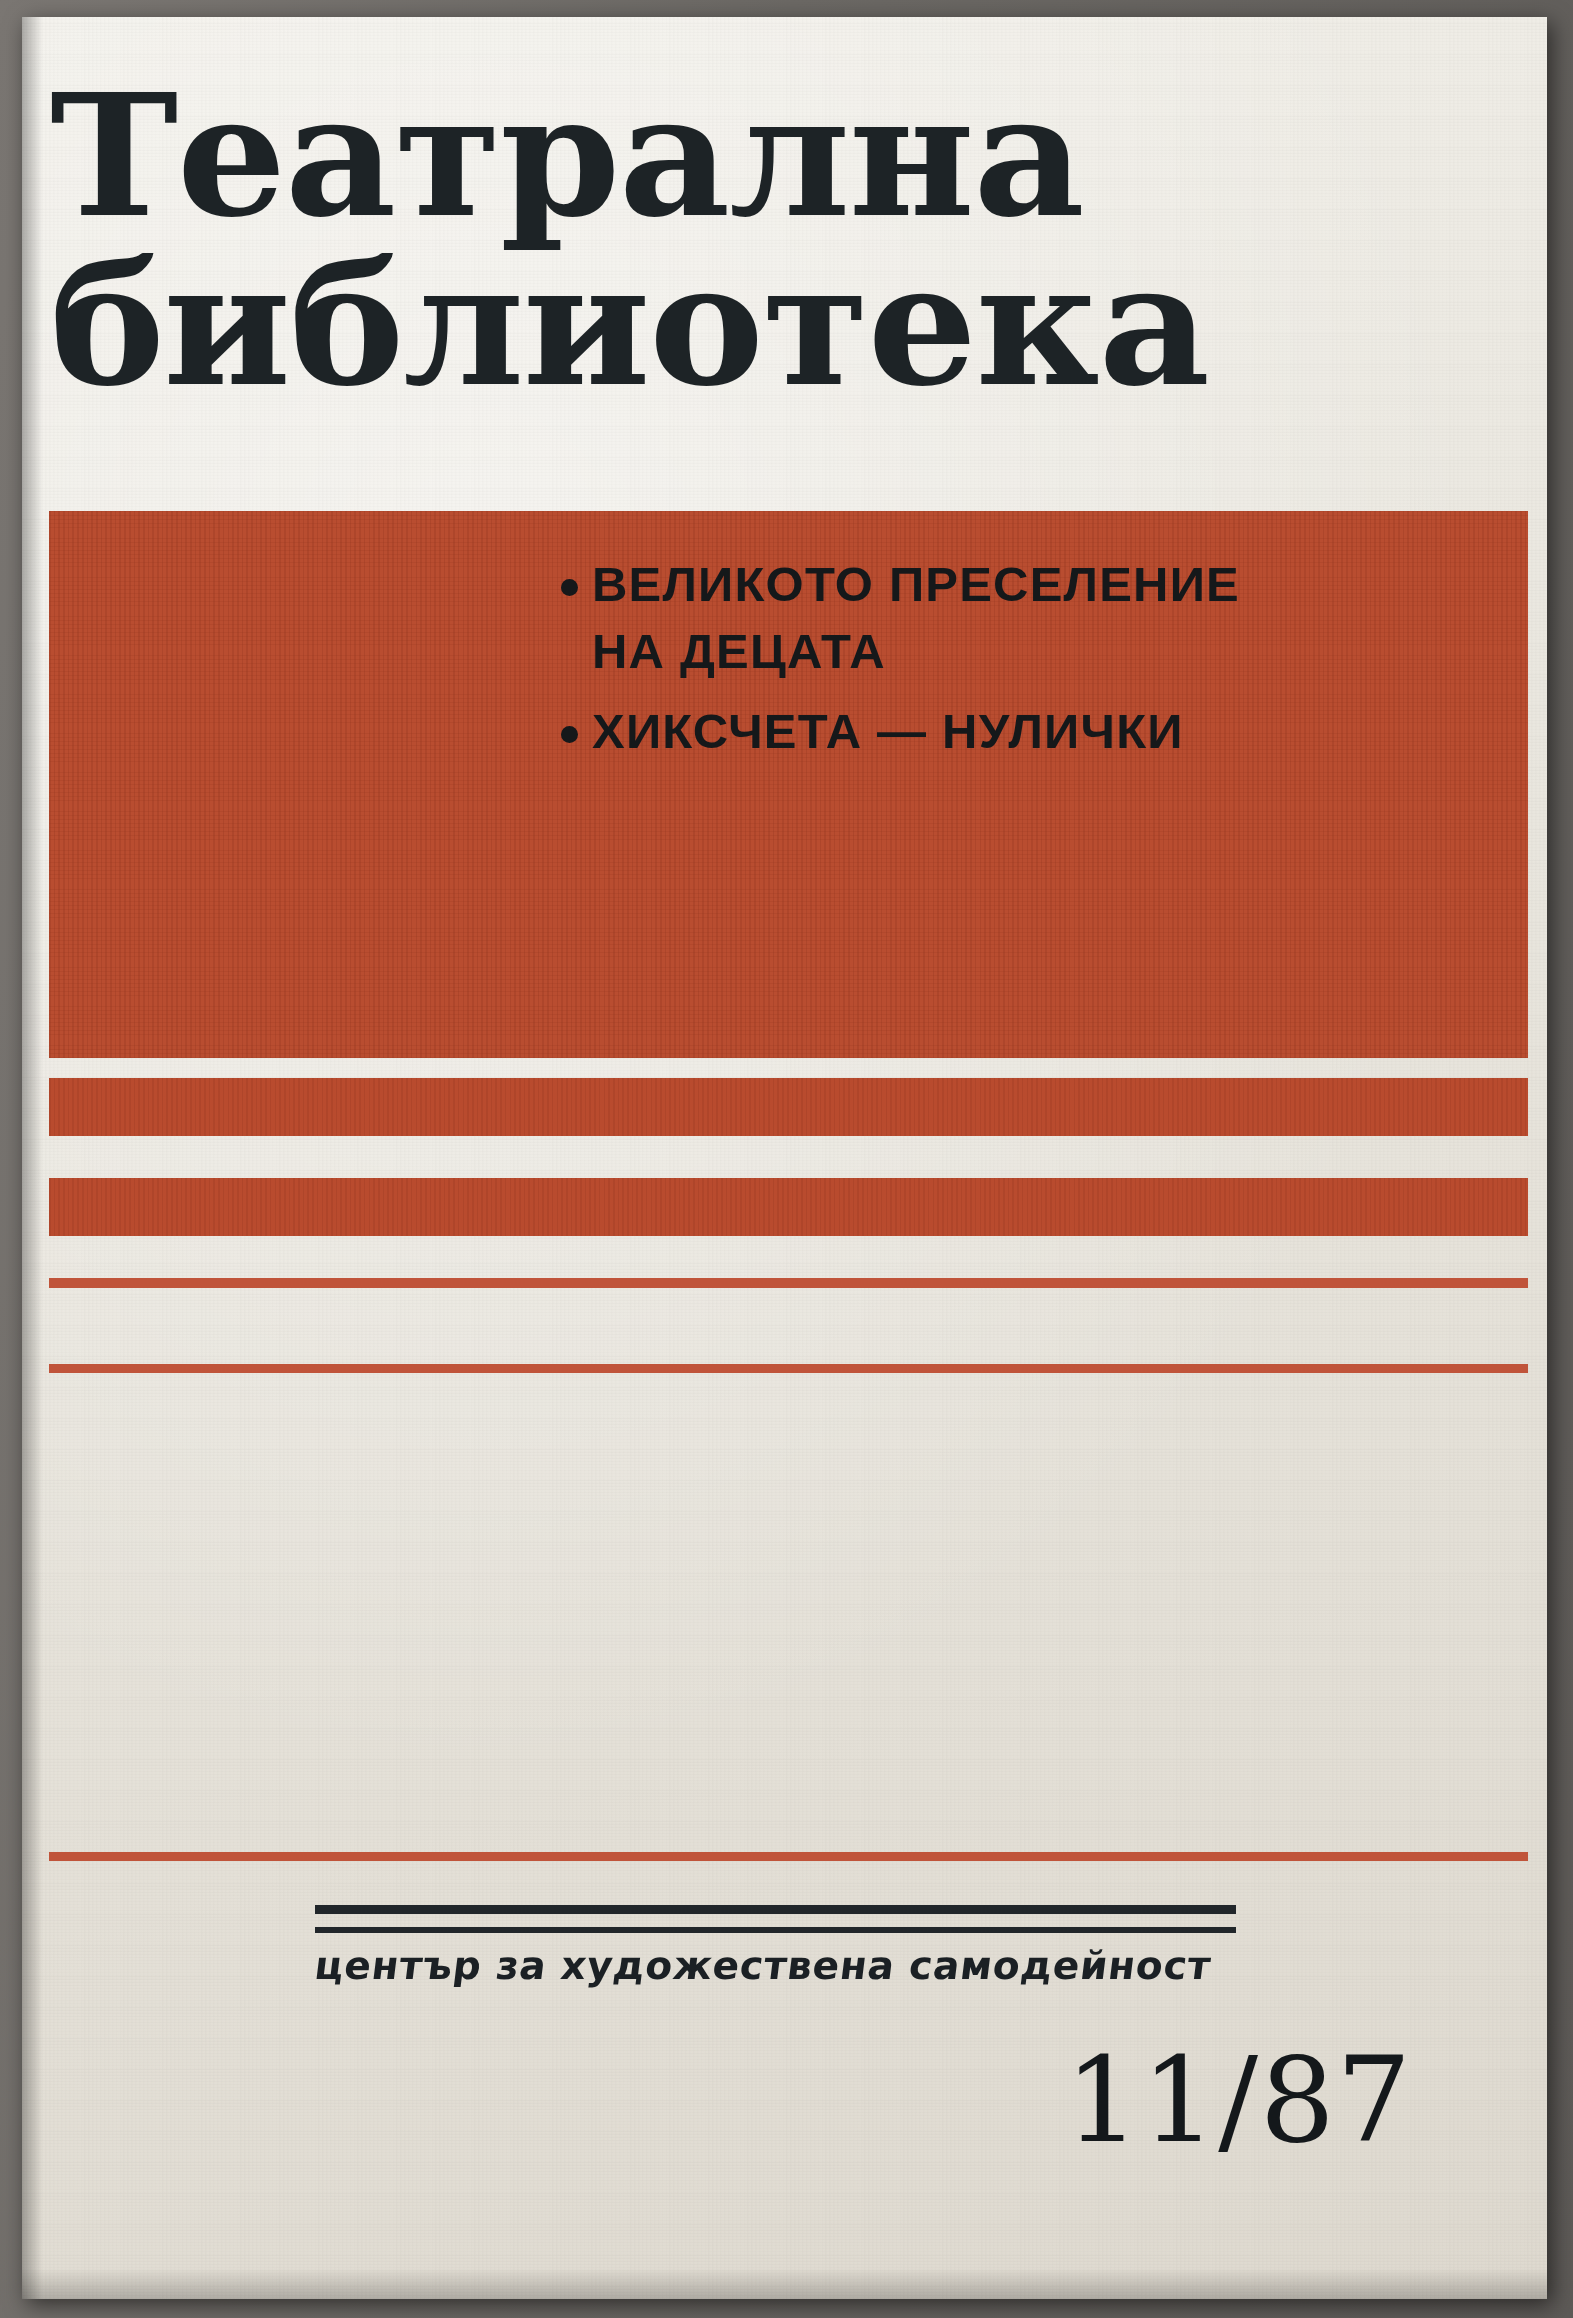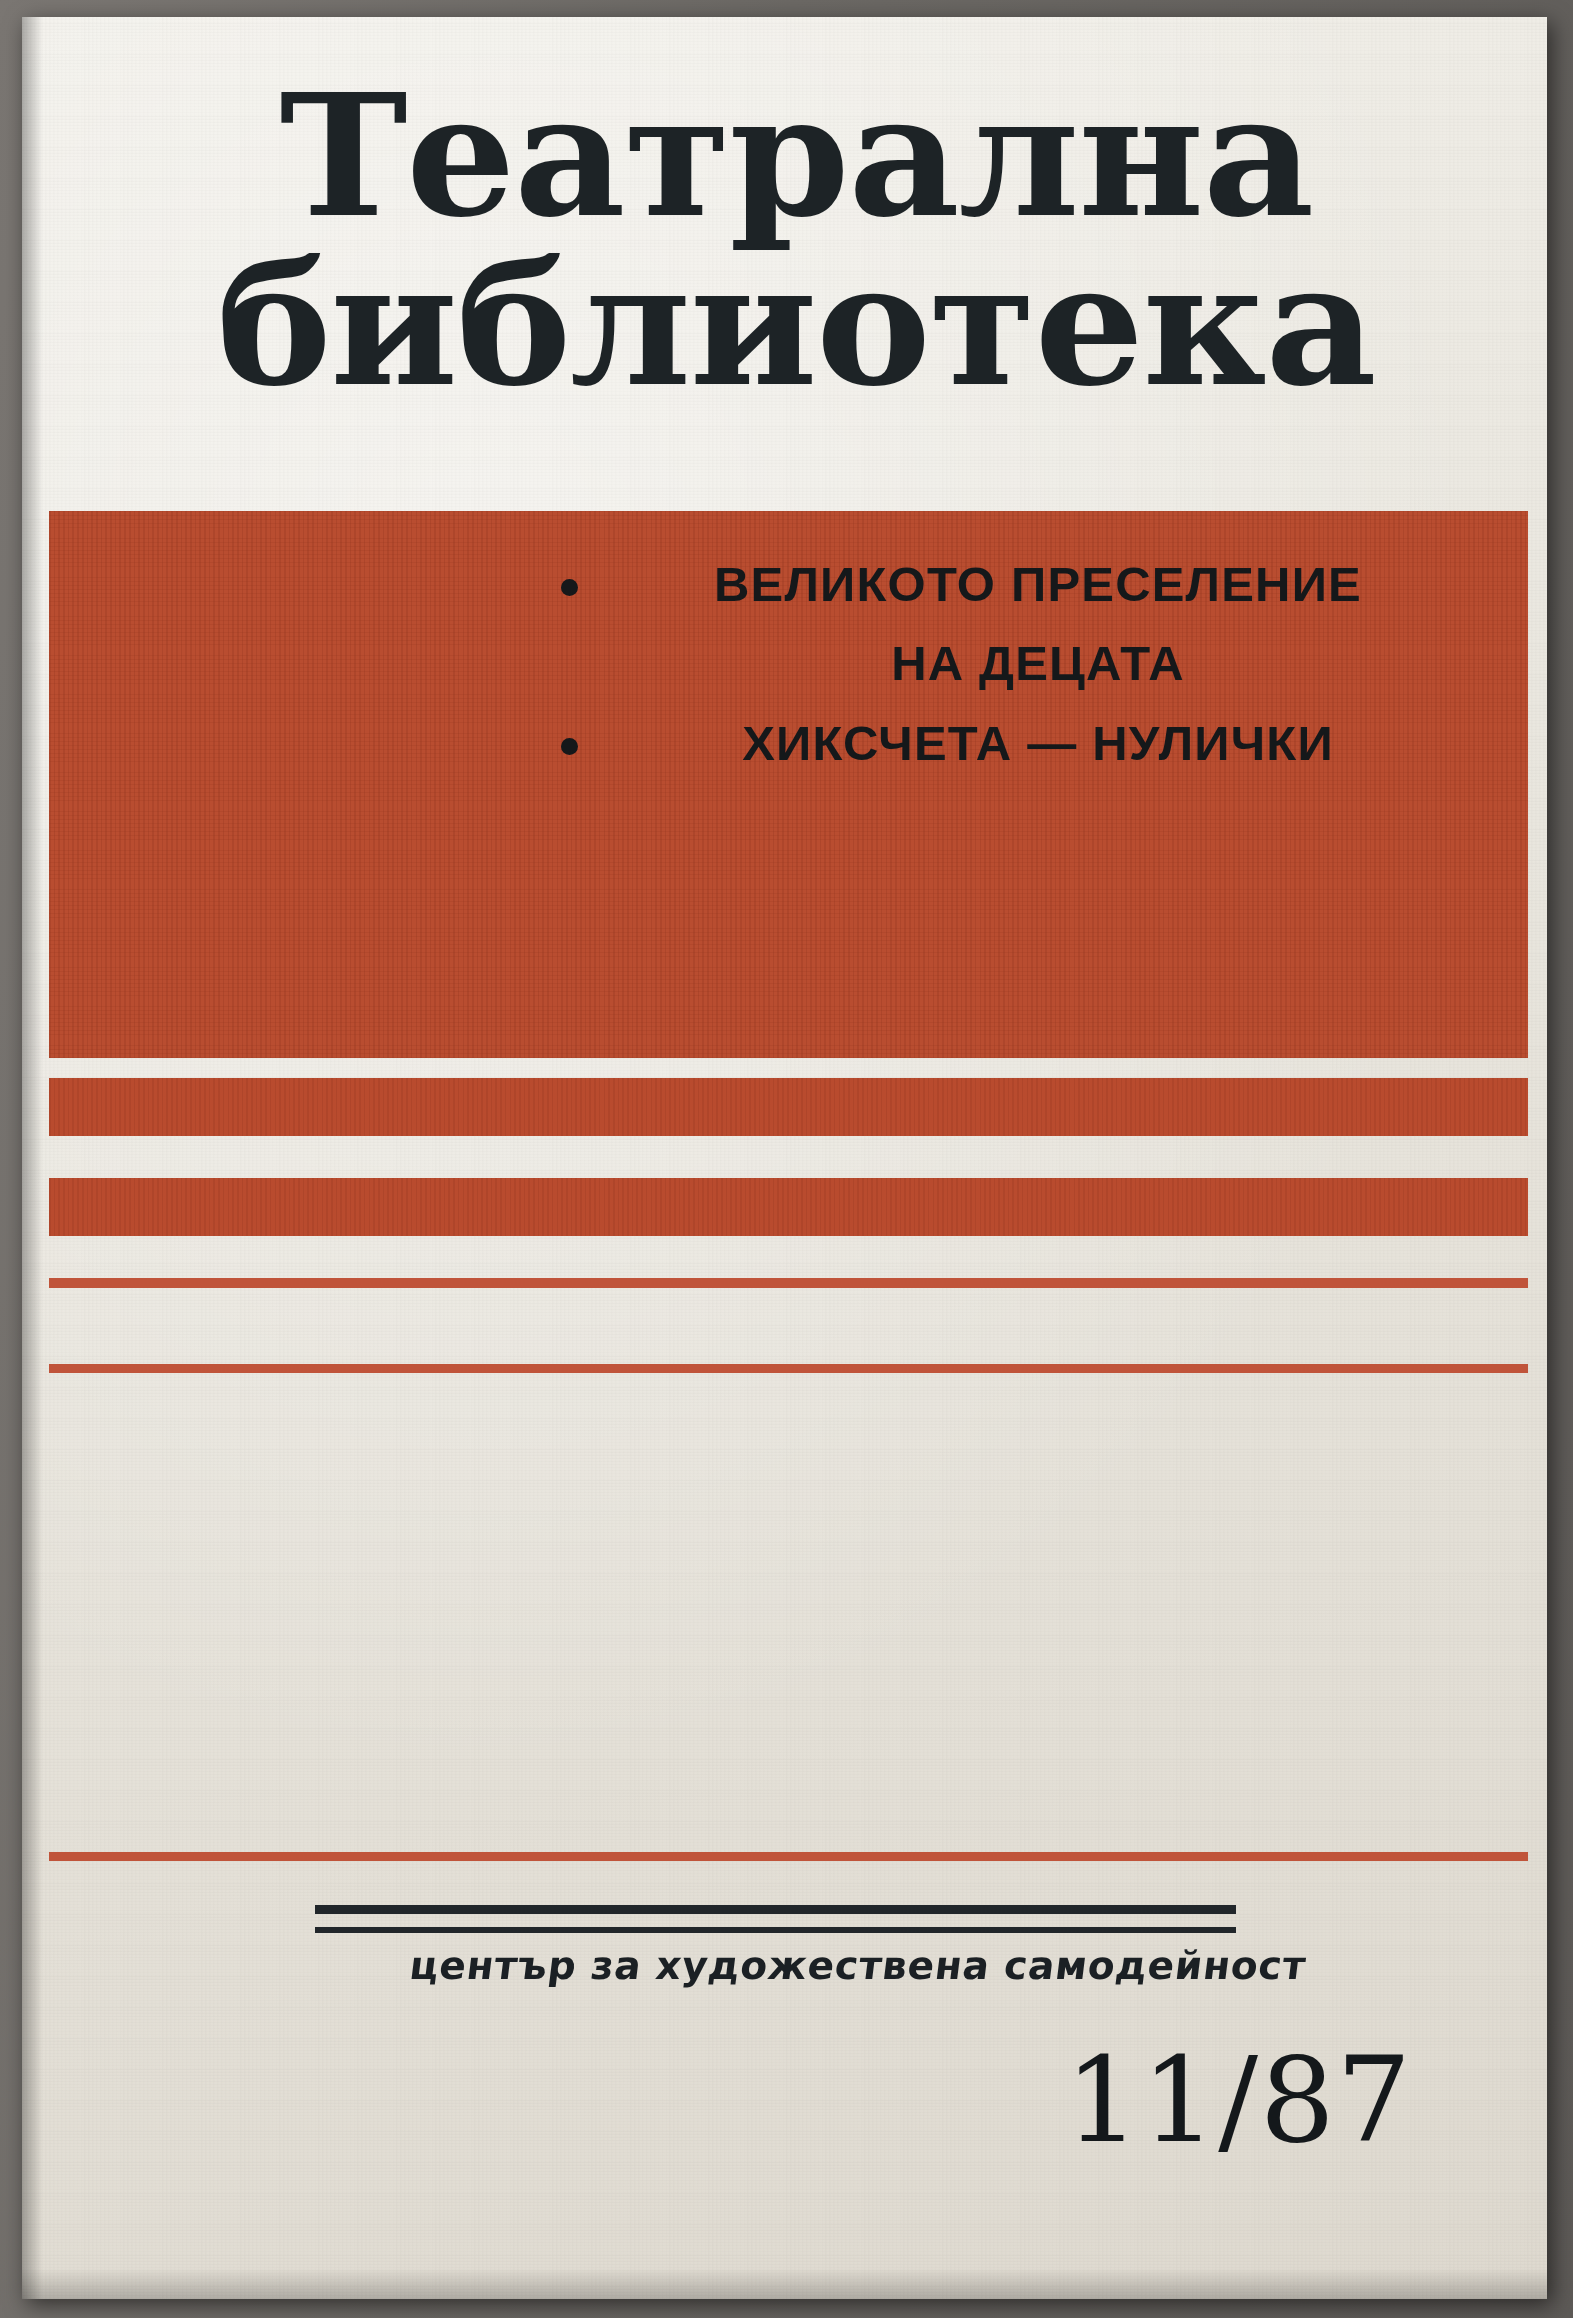--- a/index.html
+++ b/index.html
@@ -14,21 +14,20 @@
     overflow: hidden;
     font-family: "Liberation Sans", sans-serif;
   }
 
   
   .scan {
     position: relative;
     width: 1574px;
     height: 2319px;
     background: linear-gradient(100deg, #7a7672 0%, #6b6864 40%, #5d5a57 100%);
-    text-align: center;
   }
 
   
   .cover {
     position: absolute;
     left: 22px;
     top: 17.3px;
     width: 1525px;
     height: 2282px;
     background: #ece9e2;
@@ -118,21 +117,21 @@
     position: absolute;
     left: -31px;
     top: 20.5px;
     width: 17.3px;
     height: 17.3px;
     border-radius: 50%;
     background: #15181a;
   }
   .toc-item .l2 {
     display: block;
-    margin-top: 26px;
+    margin-top: 14px;
   }
 
   
   .stripes {
     position: absolute;
     left: 27px;
     top: 1061px;
     width: 1479px;
   }
   .stripe-thick {

